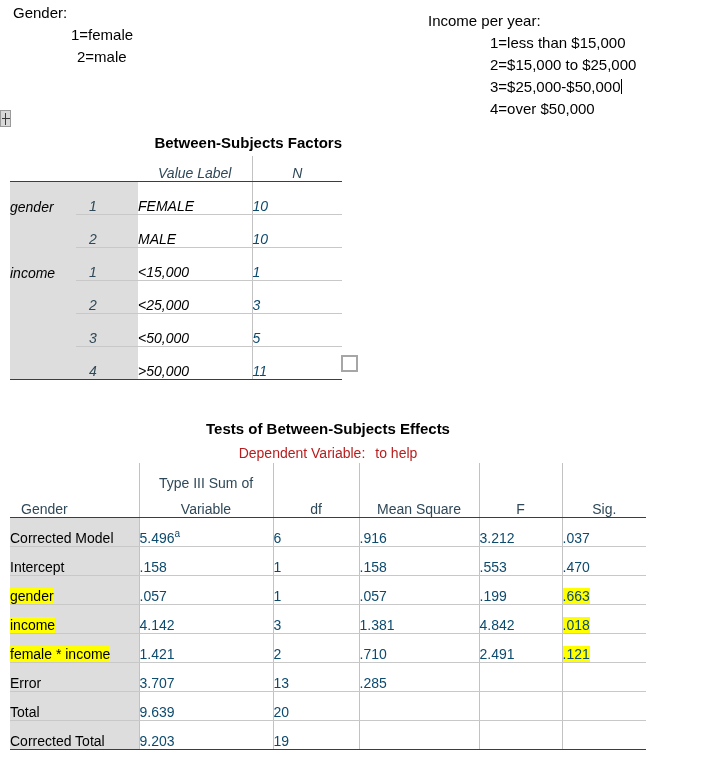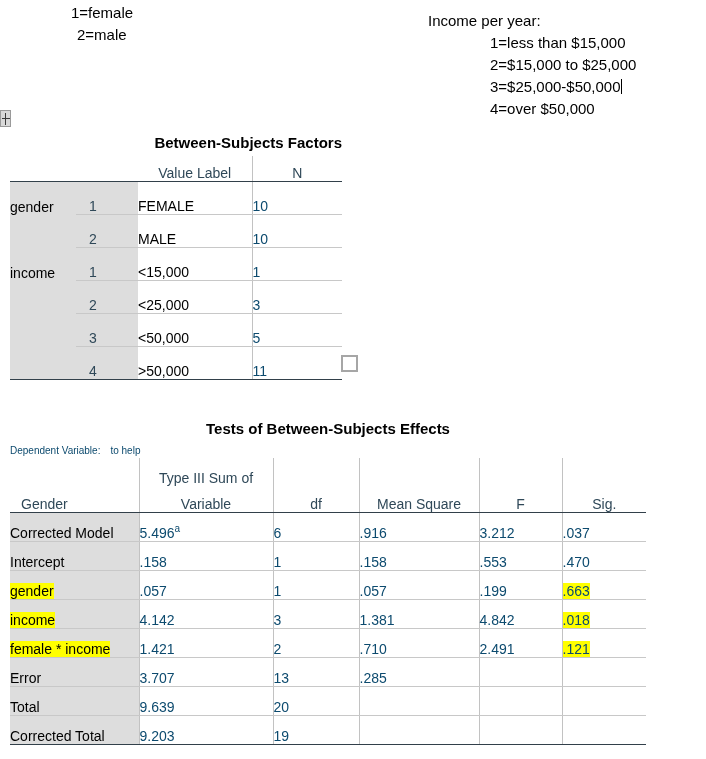--- a/index.html
+++ b/index.html
@@ -119,21 +119,21 @@
   .vsep { border-left: 1px solid #c2c2c2; }
 
   
   #factors-wrap {
     position: absolute;
     left: 10px;
     top: 134px;
     width: 332px;
   }
   #factors-title { margin: 0 0 5px 0; text-align: right; }
-  table#factors-table { width: 332px; table-layout: fixed; }
+  table#factors-table { width: 332px; table-layout: fixed; font-style: italic; }
   #factors-table .c-var { width: 66px; }
   #factors-table .c-val { width: 62px; }
   #factors-table .c-lab { width: 114px; }
   #factors-table .c-n   { width: 90px; }
   #factors-table tr.hdr td { height: 25px; }
   #factors-table tr.body td { height: 32px; }
   #factors-table td.gray { background: #dddddd; }
   #factors-table td.vallbl {
     background: #dddddd;
     color: #2f4858;
@@ -155,24 +155,25 @@
 
   
   #effects-wrap {
     position: absolute;
     left: 10px;
     top: 420px;
     width: 636px;
   }
   #effects-title { margin: 0 0 8px 0; }
   #dep-var {
-    font-size: 10px;
-    color: #0c4a6e;
+    font-size: 14px;
+    color: #b91c1c;
     margin: 0 0 2px 0;
     white-space: pre;
+    text-align: center;
   }
   #dep-var .dv-name { padding-left: 10px; }
 
   table#effects-table { width: 636px; table-layout: fixed; }
   #effects-table .c-src  { width: 129px; }
   #effects-table .c-ss   { width: 134px; }
   #effects-table .c-df   { width: 86px; }
   #effects-table .c-ms   { width: 120px; }
   #effects-table .c-f    { width: 83px; }
   #effects-table .c-sig  { width: 84px; }
@@ -183,20 +184,21 @@
 
   .hl { background: #ffff00; }
   sup.foot { font-size: 10px; vertical-align: super; }
 </style>
 </head>
 <body>
 
 <div class="notes">
 
   <div class="note-col left">
+    <div class="note-head">Gender:</div>
     <div class="note-item i1">1=female</div>
     <div class="note-item i2">2=male</div>
   </div>
 
   <div class="note-col right">
     <div class="note-head">Income per year:</div>
     <div class="note-item">1=less than $15,000</div>
     <div class="note-item">2=$15,000 to $25,000</div>
     <div class="note-item"><span>3=$25,000-$50,000</span><span class="caret"></span></div>
     <div class="note-item">4=over $50,000</div>

